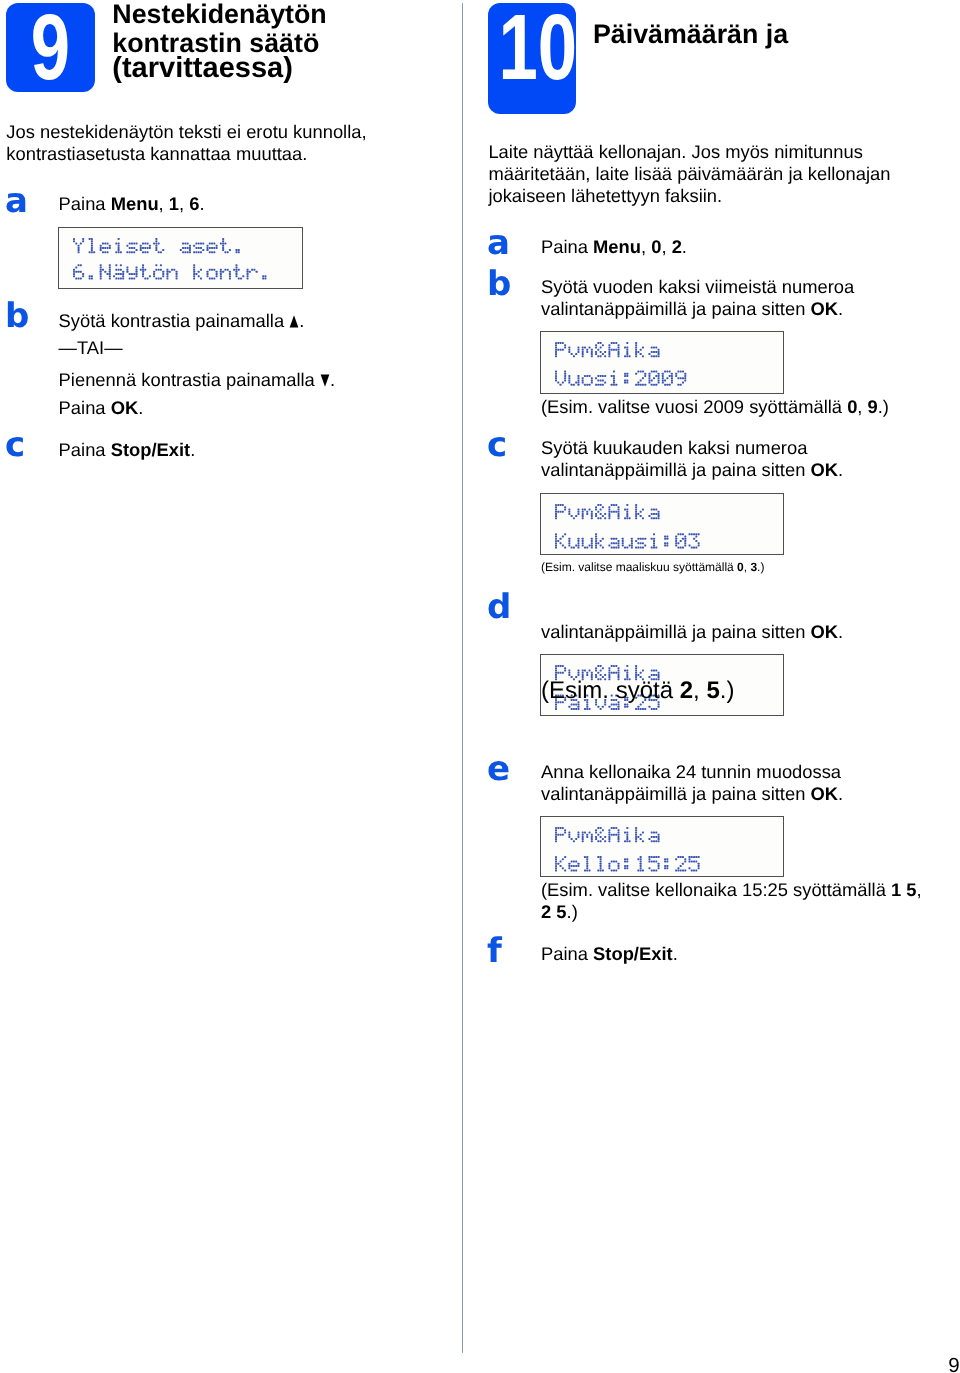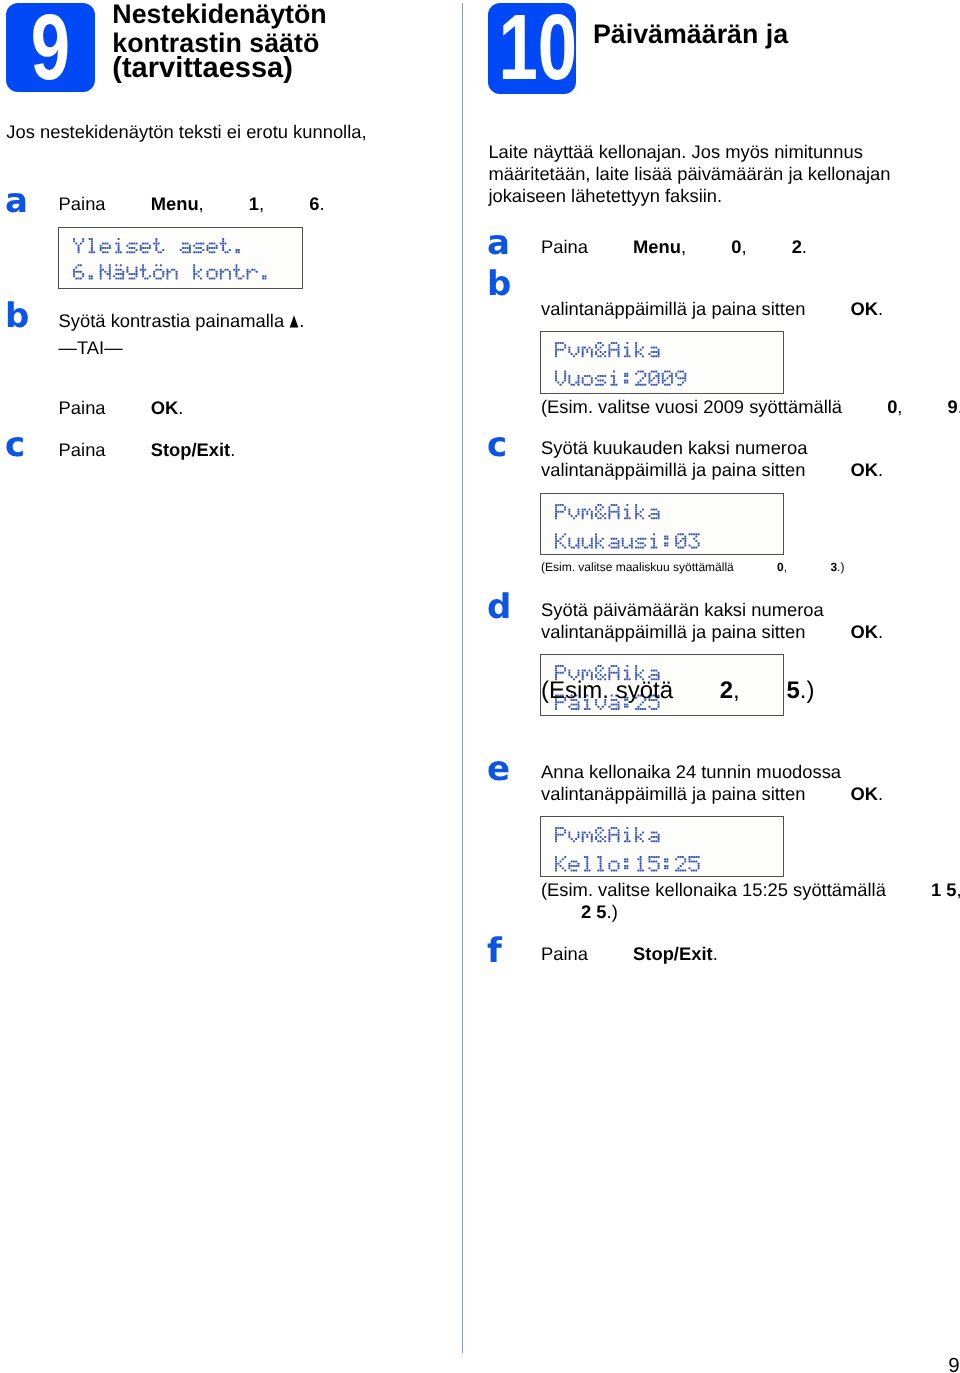--- a/index.html
+++ b/index.html
@@ -17,38 +17,39 @@
      transform:scaleX(0.76) translateZ(0);transform-origin:50% 50%;
      font-family:"Liberation Sans",sans-serif;}
   .hdr-title{position:absolute;font-weight:bold;color:#000000;white-space:nowrap;transform:translateZ(0);}
 
   .para{position:absolute;white-space:nowrap;color:#000000;transform:translateZ(0);}
   .stepletter{position:absolute;color:#0c54e3;font-weight:bold;
      font-family:"DejaVu Sans",sans-serif;white-space:nowrap;transform:translateZ(0);}
   .lcdbox{position:absolute;border:1px solid #4f4f4f;background:#fdfdfb;box-sizing:border-box;}
   .lcdbox svg{position:absolute;}
   .pageno{position:absolute;left:948.3px;top:1355.5px;font-size:20.5px;line-height:20px;color:#000000;white-space:nowrap;transform:translateZ(0);}
-  b{font-weight:bold;margin-left:40px;}
+  b{font-weight:bold;}
   .arr{display:inline-block;width:10px;height:13px;vertical-align:-1.1px;}
   .arr svg{display:block;fill:#000000;}
 </style>
 </head>
 <body>
 
 <div class="page">
   <div class="divider"></div>
 
   <div class="col">
     <div class="badge" style="left:6.3px;top:3px;width:88.7px;height:88.6px;border-radius:12px">
       <span class="num" style="font-size:93px;line-height:106.95px;top:-9.17px;left:-0.2px">9</span>
     </div>
     <div class="hdr-title" style="left:112.3px;top:-0.75px;font-size:26.8px;line-height:31.09px">Nestekidenäytön</div>
     <div class="hdr-title" style="left:112.3px;top:28.05px;font-size:26.8px;line-height:31.09px">kontrastin säätö</div>
     <div class="hdr-title" style="left:112.3px;top:53px;font-size:29px;line-height:31.09px">(tarvittaessa)</div>
     <div class="para" style="left:6.3px;top:120.87px;font-size:18.38px;line-height:21.32px">Jos nestekidenäytön teksti ei erotu kunnolla,</div>
+    <div class="para" style="left:6.3px;top:142.77px;font-size:18.38px;line-height:21.32px">kontrastiasetusta kannattaa muuttaa.</div>
     <div class="stepletter" style="left:5.0px;top:182.45px;font-size:34px;line-height:39.78px">a</div>
     <div class="para" style="left:58.6px;top:192.77px;font-size:18.38px;line-height:21.32px"><span>Paina </span><b>Menu</b><span>, </span><b>1</b><span>, </span><b>6</b><span>.</span></div>
     <div class="lcdbox" style="left:58px;top:226.6px;width:245px;height:62.4px">
         <svg width="204.25" height="45.74" style="left:14px;top:10px" fill="#3a55b5">
           <rect x="0.00" y="0.00" width="2" height="2" rx="0.45"></rect>
           <rect x="9.12" y="0.00" width="2" height="2" rx="0.45"></rect>
           <rect x="0.00" y="2.22" width="2" height="2" rx="0.45"></rect>
           <rect x="9.12" y="2.22" width="2" height="2" rx="0.45"></rect>
           <rect x="2.28" y="4.44" width="2" height="2" rx="0.45"></rect>
           <rect x="6.84" y="4.44" width="2" height="2" rx="0.45"></rect>
@@ -346,36 +347,40 @@
           <rect x="191.46" y="37.30" width="2" height="2" rx="0.45"></rect>
           <rect x="189.18" y="39.52" width="2" height="2" rx="0.45"></rect>
           <rect x="191.46" y="39.52" width="2" height="2" rx="0.45"></rect>
         </svg>
       </div>
     <div class="stepletter" style="left:5.0px;top:297.45px;font-size:34px;line-height:39.78px">b</div>
     <div class="para" style="left:58.6px;top:310.27px;font-size:18.38px;line-height:21.32px"><span>Syötä kontrastia painamalla </span><span class="arr"><svg width="10" height="13" viewBox="0 0 10 13">
             <polygon points="5,0.2 9.35,12.6 0.65,12.6"></polygon>
           </svg></span><span>.</span></div>
     <div class="para" style="left:58.6px;top:337.27px;font-size:18.38px;line-height:21.32px"><span>—TAI—</span></div>
+    <div class="para" style="left:58.6px;top:368.57px;font-size:18.38px;line-height:21.32px"><span>Pienennä kontrastia painamalla </span><span class="arr"><svg width="10" height="13" viewBox="0 0 10 13">
+            <polygon points="0.65,0.4 9.35,0.4 5,12.8"></polygon>
+          </svg></span><span>.</span></div>
     <div class="para" style="left:58.6px;top:396.67px;font-size:18.38px;line-height:21.32px"><span>Paina </span><b>OK</b><span>.</span></div>
     <div class="stepletter" style="left:5.0px;top:425.95px;font-size:34px;line-height:39.78px">c</div>
     <div class="para" style="left:58.6px;top:438.67px;font-size:18.38px;line-height:21.32px"><span>Paina </span><b>Stop/Exit</b><span>.</span></div>
   </div>
 
   <div class="col">
-    <div class="badge" style="left:488.4px;top:3.1px;width:87.9px;height:91px;border-radius:12px">
+    <div class="badge" style="left:488.4px;top:3.1px;width:87.9px;height:111px;border-radius:12px">
       <span class="num" style="font-size:93px;line-height:106.95px;top:-9.06px;left:-0.5px">10</span>
     </div>
     <div class="hdr-title" style="left:593px;top:19.25px;font-size:26.8px;line-height:31.09px">Päivämäärän ja</div>
     <div class="para" style="left:488.4px;top:162.97px;font-size:18.38px;line-height:21.32px">määritetään, laite lisää päivämäärän ja kellonajan</div>
     <div class="para" style="left:488.4px;top:141.27px;font-size:18.38px;line-height:21.32px">Laite näyttää kellonajan. Jos myös nimitunnus</div>
     <div class="para" style="left:488.4px;top:184.57px;font-size:18.38px;line-height:21.32px">jokaiseen lähetettyyn faksiin.</div>
     <div class="stepletter" style="left:487.0px;top:223.95px;font-size:34px;line-height:39.78px">a</div>
     <div class="para" style="left:541.0px;top:236.37px;font-size:18.38px;line-height:21.32px"><span>Paina </span><b>Menu</b><span>, </span><b>0</b><span>, </span><b>2</b><span>.</span></div>
     <div class="stepletter" style="left:487.0px;top:264.75px;font-size:34px;line-height:39.78px">b</div>
+    <div class="para" style="left:541.0px;top:276.37px;font-size:18.38px;line-height:21.32px"><span>Syötä vuoden kaksi viimeistä numeroa</span></div>
     <div class="para" style="left:541.0px;top:298.37px;font-size:18.38px;line-height:21.32px"><span>valintanäppäimillä ja paina sitten </span><b>OK</b><span>.</span></div>
     <div class="lcdbox" style="left:539.9px;top:330.8px;width:244.3px;height:63.0px">
         <svg width="137.5" height="48.04" style="left:14.6px;top:10.4px" fill="#3a55b5">
           <rect x="0.00" y="0.00" width="2" height="2" rx="0.45"></rect>
           <rect x="2.28" y="0.00" width="2" height="2" rx="0.45"></rect>
           <rect x="4.56" y="0.00" width="2" height="2" rx="0.45"></rect>
           <rect x="6.84" y="0.00" width="2" height="2" rx="0.45"></rect>
           <rect x="0.00" y="2.22" width="2" height="2" rx="0.45"></rect>
           <rect x="9.12" y="2.22" width="2" height="2" rx="0.45"></rect>
           <rect x="0.00" y="4.44" width="2" height="2" rx="0.45"></rect>
@@ -860,21 +865,20 @@
           <rect x="142.62" y="38.18" width="2" height="2" rx="0.45"></rect>
           <rect x="133.50" y="40.40" width="2" height="2" rx="0.45"></rect>
           <rect x="142.62" y="40.40" width="2" height="2" rx="0.45"></rect>
           <rect x="135.78" y="42.62" width="2" height="2" rx="0.45"></rect>
           <rect x="138.06" y="42.62" width="2" height="2" rx="0.45"></rect>
           <rect x="140.34" y="42.62" width="2" height="2" rx="0.45"></rect>
         </svg>
       </div>
     <div class="para" style="left:541.0px;top:556.87px;font-size:12px;line-height:21.32px"><span>(Esim. valitse maaliskuu syöttämällä </span><b>0</b><span>, </span><b>3</b><span>.)</span></div>
     <div class="stepletter" style="left:487.0px;top:587.75px;font-size:34px;line-height:39.78px">d</div>
-    <div class="para" style="left:541.0px;top:599.37px;font-size:18.38px;line-height:21.32px"><span>Syötä päivämäärän kaksi numeroa</span></div>
     <div class="para" style="left:541.0px;top:621.37px;font-size:18.38px;line-height:21.32px"><span>valintanäppäimillä ja paina sitten </span><b>OK</b><span>.</span></div>
     <div class="lcdbox" style="left:540.1px;top:654.2px;width:244.3px;height:61.5px">
         <svg width="110.8" height="49.14" style="left:14.3px;top:10.1px" fill="#3a55b5">
           <rect x="0.00" y="0.00" width="2" height="2" rx="0.45"></rect>
           <rect x="2.28" y="0.00" width="2" height="2" rx="0.45"></rect>
           <rect x="4.56" y="0.00" width="2" height="2" rx="0.45"></rect>
           <rect x="6.84" y="0.00" width="2" height="2" rx="0.45"></rect>
           <rect x="0.00" y="2.22" width="2" height="2" rx="0.45"></rect>
           <rect x="9.12" y="2.22" width="2" height="2" rx="0.45"></rect>
           <rect x="0.00" y="4.44" width="2" height="2" rx="0.45"></rect>

